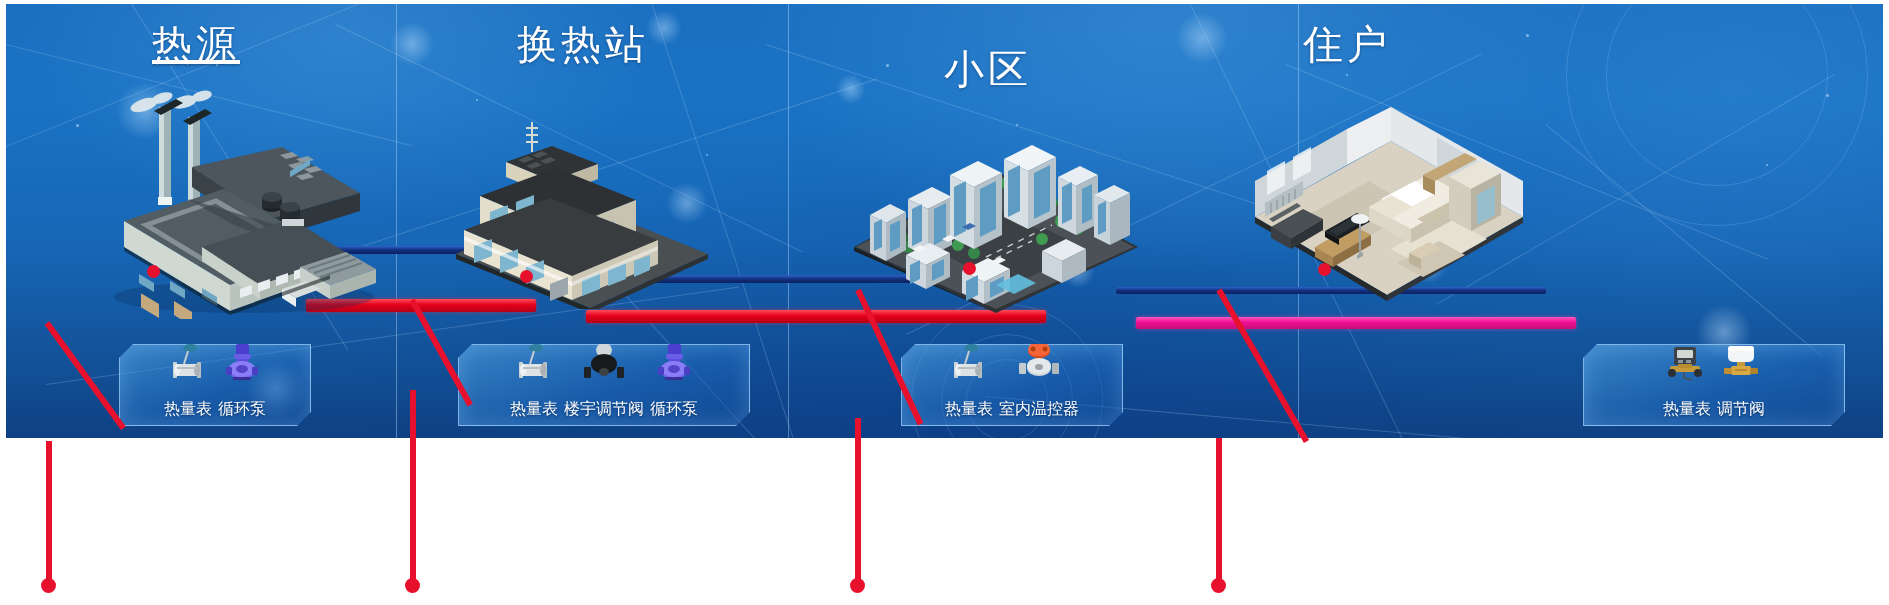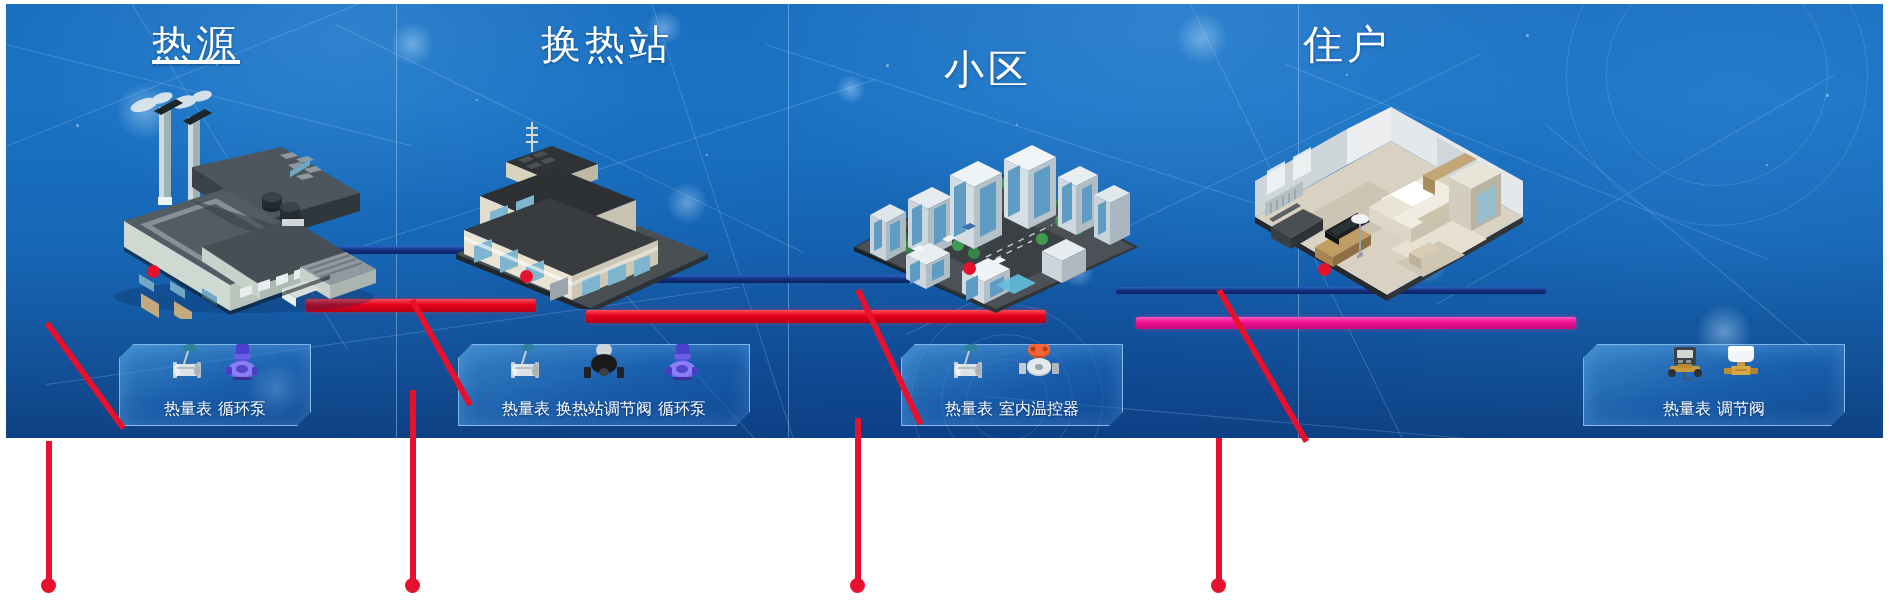--- a/index.html
+++ b/index.html
@@ -557,21 +557,21 @@
             <svg width="44" height="40" viewBox="0 0 44 40">
               <ellipse cx="22" cy="8" rx="8" ry="7" fill="#cfd5d8"></ellipse>
               <rect x="18" y="12" width="8" height="7" fill="#b9c0c4"></rect>
               <rect x="15" y="17" width="14" height="5" rx="1" fill="#2a2f33"></rect>
               <path d="M22 22 m-13 0 a13 10 0 1 0 26 0 a13 10 0 1 0 -26 0" fill="#17191b"></path>
               <rect x="2" y="25" width="7" height="11" rx="1" fill="#1e2225"></rect>
               <rect x="35" y="25" width="7" height="11" rx="1" fill="#1e2225"></rect>
               <ellipse cx="22" cy="30" rx="5" ry="4" fill="#3b4145"></ellipse>
             </svg>
           </div>
-          <div class="dev-label">换热站调节阀</div>
+          <div class="dev-label">楼宇调节阀</div>
         </div>
         <div class="device">
           <div class="dev-ico">
             <svg width="40" height="40" viewBox="0 0 40 40">
               <rect x="14" y="2" width="13" height="11" rx="2" fill="#4b3fd0"></rect>
               <rect x="12" y="12" width="17" height="5" rx="2" fill="#6a5ee6"></rect>
               <path d="M14 17 L27 17 L25 24 L16 24 Z" fill="#5a4fdd"></path>
               <ellipse cx="20" cy="29" rx="13" ry="8" fill="#6f63ec"></ellipse>
               <ellipse cx="20" cy="27" rx="13" ry="8" fill="#8a7ef7"></ellipse>
               <ellipse cx="20" cy="27" rx="6" ry="4" fill="#5245c9"></ellipse>
@@ -652,21 +652,21 @@
               <rect x="30" y="26" width="8" height="6" rx="1" fill="#b2832b"></rect>
               <rect x="15" y="27" width="12" height="2" fill="#b8892e"></rect>
             </svg>
           </div>
           <div class="dev-label">调节阀</div>
         </div>
       </div>
     </div>
 
     <div class="sec-title" style="left:146px;text-decoration:underline;">热源</div>
-    <div class="sec-title" style="left:535px;">换热站</div>
+    <div class="sec-title" style="left:511px;">换热站</div>
     <div class="sec-title" style="left:938px;margin-top:25px;">小区</div>
     <div class="sec-title" style="left:1297px;">住户</div>
 
   </div>
 
   <div class="callout">
     <div class="cl-seg" style="left:46px;top:441px;width:6px;height:144px;"></div>
     <div class="cl-seg" style="left:44px;top:323px;width:6px;height:130px;transform-origin:50% 0;transform:rotate(-36deg);"></div>
     <div class="cl-dot" style="left:41px;top:578px;"></div>
   </div>

